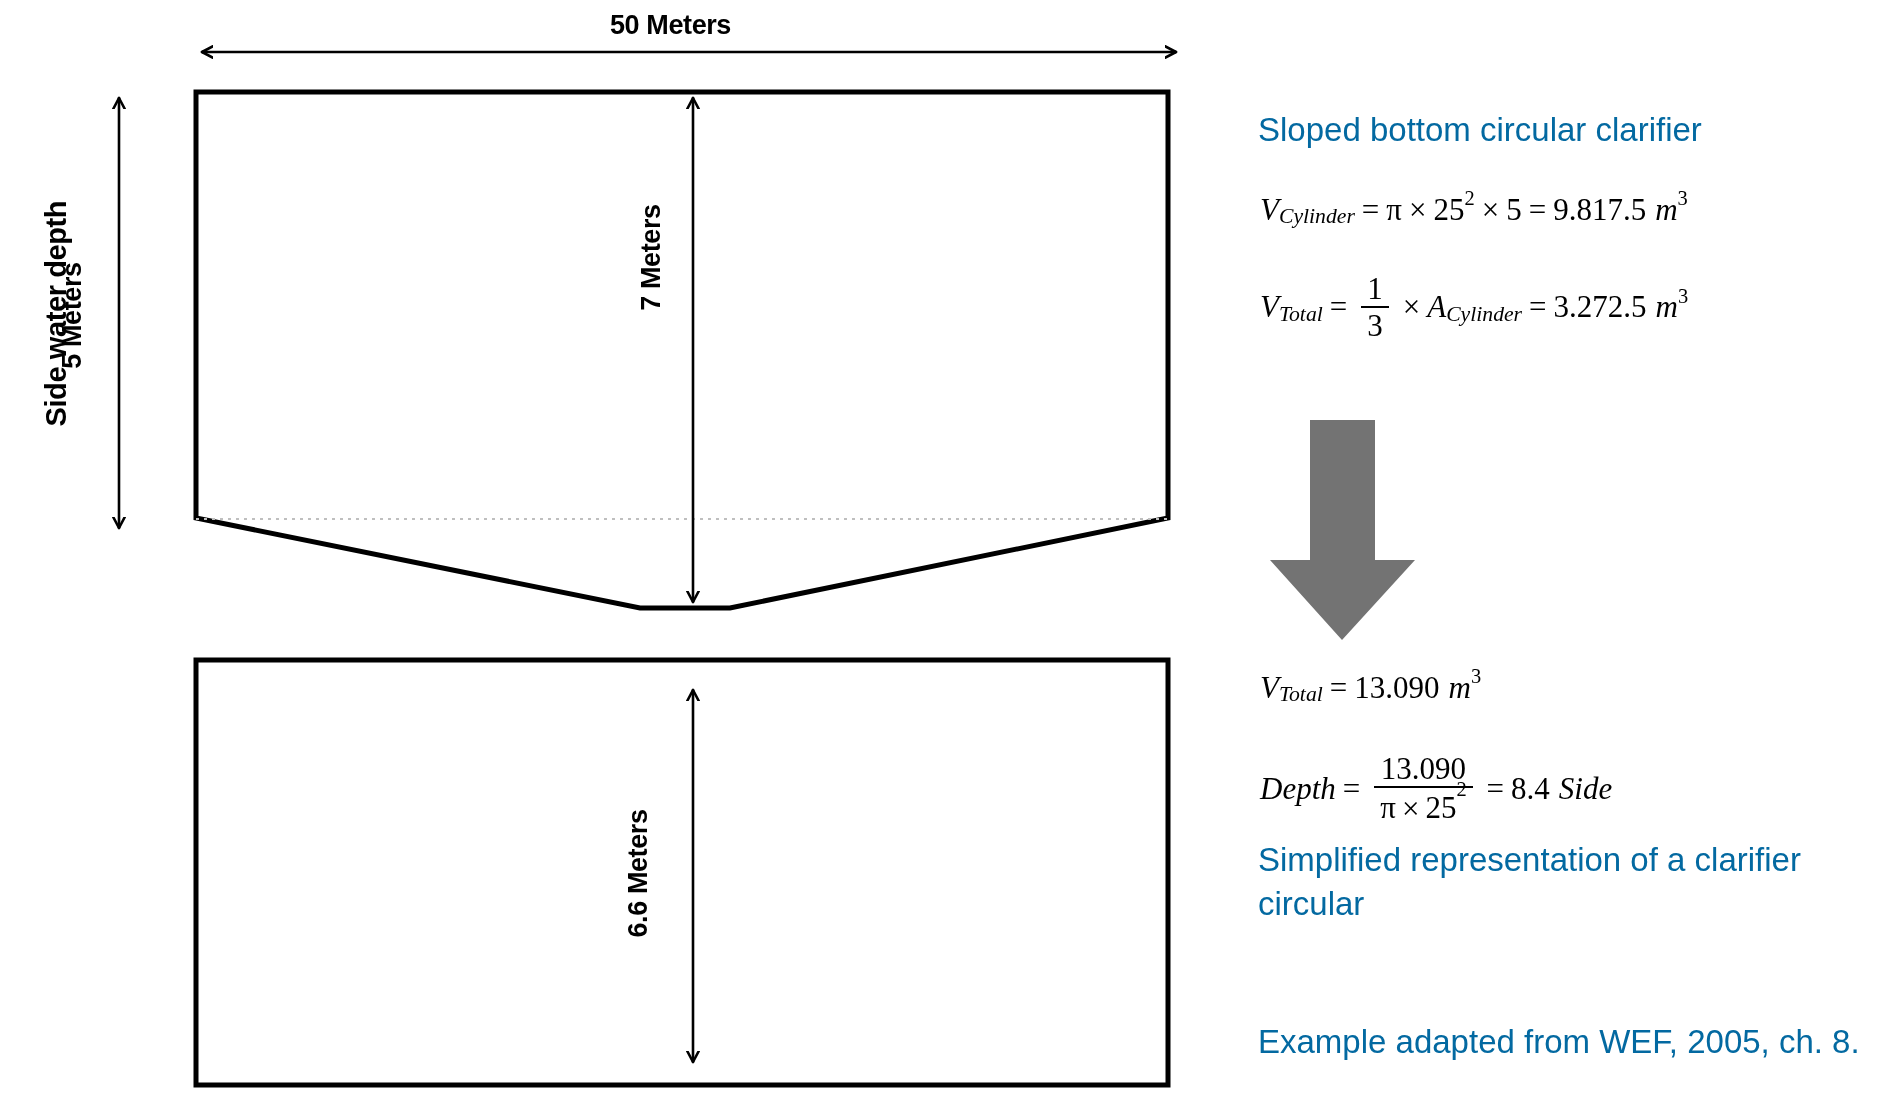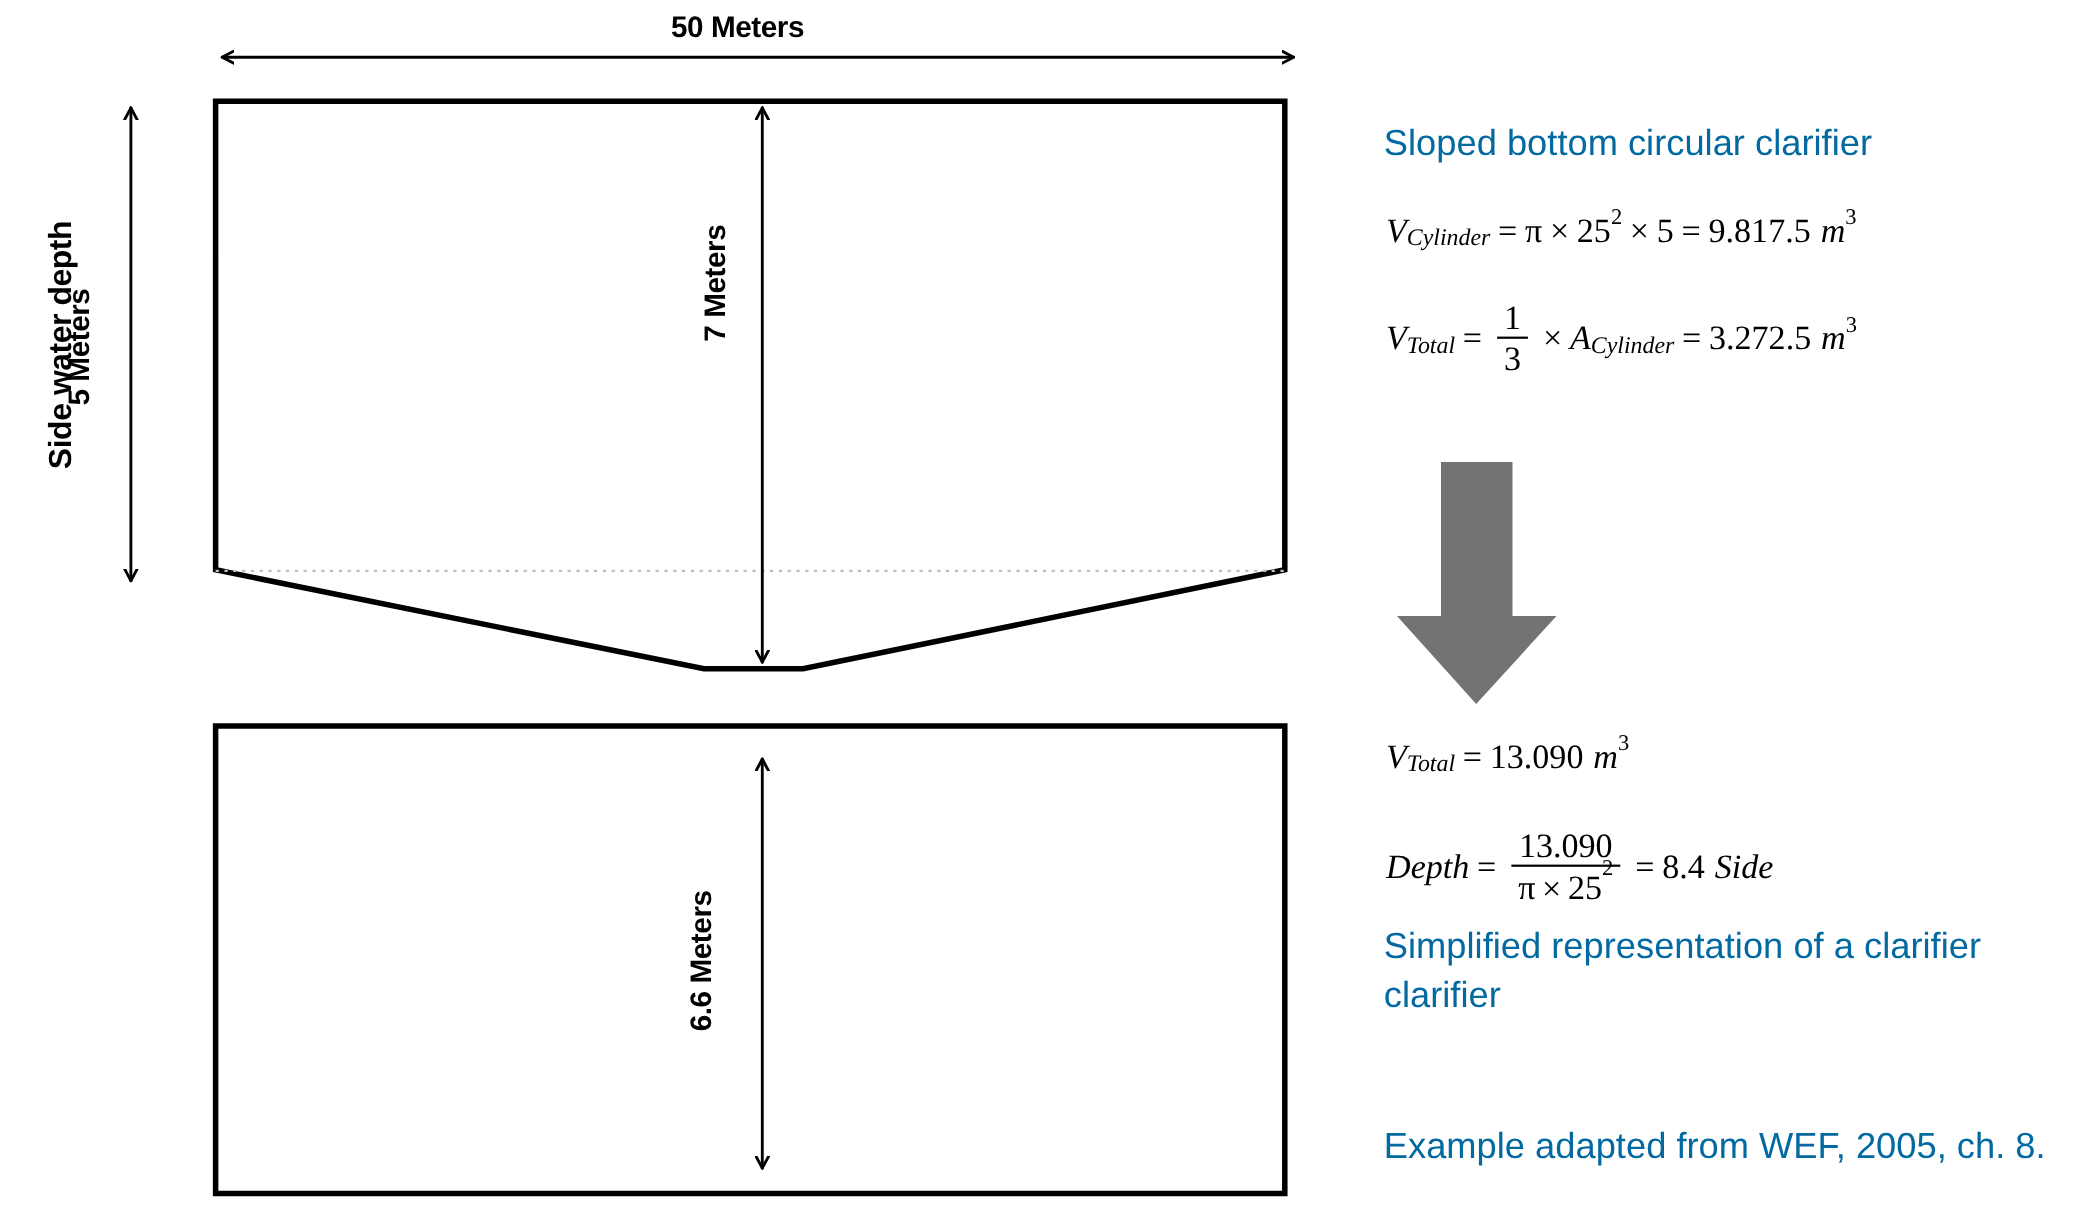--- a/index.html
+++ b/index.html
@@ -281,19 +281,19 @@
         </span>
       </span>
       <span class="op">=</span>
       <span class="num-up">8.4</span>
       <span style="width:9px"></span>
       <span class="var">Side</span>
     </div>
 
     <div class="body-text" id="heading-simplified">
       <span>Simplified representation of a clarifier</span>
-      <span>clarifier</span>
+      <span>circular</span>
     </div>
 
     <div class="body-text" id="footnote-source">Example adapted from WEF, 2005, ch. 8.</div>
 
   </div>
 </div>
 
 </body></html>

